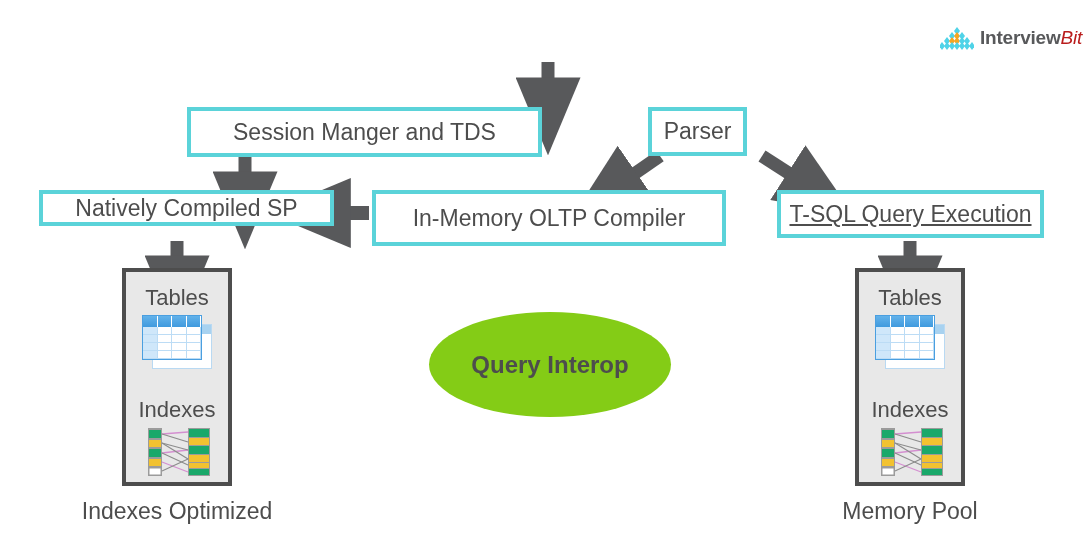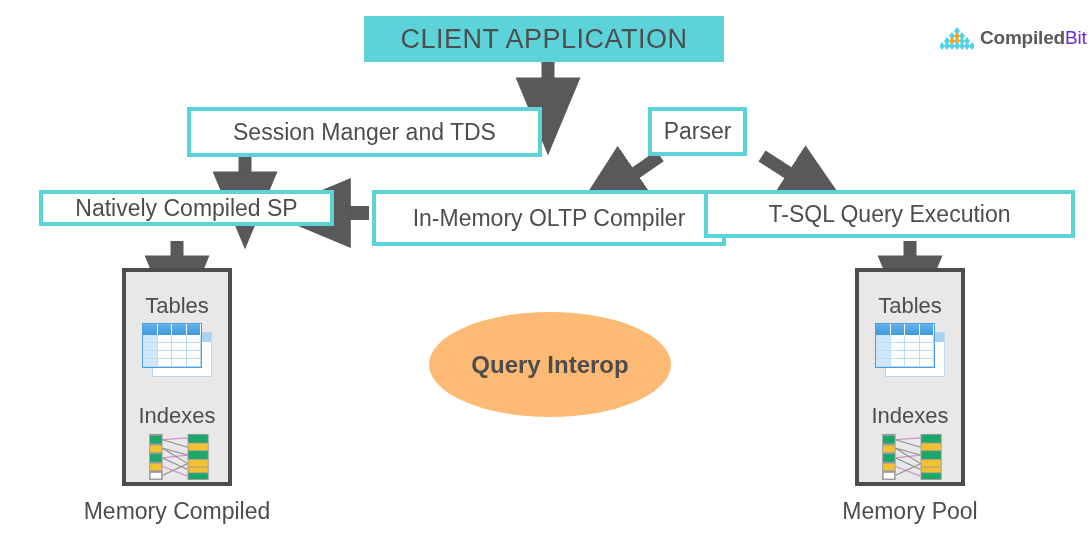--- a/index.html
+++ b/index.html
@@ -31,35 +31,35 @@
     background: #ffffff;
     border: 4px solid #5bd3d9;
     color: #4d4d4d;
     font-size: 23px;
     font-weight: 400;
     white-space: nowrap;
   }
 
   
   .ellipse {
-    background: #fdba74;
+    background: #84cc16;
     border-radius: 50%;
     color: #4d4d4d;
     font-size: 24px;
     font-weight: 700;
   }
 
   
   .store {
     background: #e8e8e8;
     border: 4px solid #4d4d4d;
     flex-direction: column;
     justify-content: flex-start;
     align-items: center;
-    padding-top: 22px;
+    padding-top: 14px;
   }
   .store-label {
     color: #4d4d4d;
     font-size: 22px;
     line-height: 1.1;
     margin-bottom: 4px;
   }
   .store-label.second { margin-top: 28px; }
 
   
@@ -71,21 +71,21 @@
     white-space: nowrap;
   }
 
   
   .arrow-layer { position: absolute; inset: 0; pointer-events: none; }
 
   
   .logo { position: absolute; display: flex; align-items: center; gap: 6px; }
   .logo-text { font-size: 19px; color: #58595b; letter-spacing: -.2px; }
   .logo-text b { font-weight: 700; }
-  .logo-text span.thin { font-weight: 400; color: #6d28d9; }
+  .logo-text span.thin { font-weight: 400; color: #b91c1c; font-style: italic; }
 
   
   .tbl-icon { position: relative; width: 74px; height: 56px; }
   .tbl-back {
     position: absolute; left: 12px; top: 10px;
     width: 60px; height: 45px;
     background: #ffffff; border: 1px solid #b9d9f2;
   }
   .tbl-back .hdr { height: 9px; background: #a8d2f0; }
   .tbl-front {
@@ -163,34 +163,33 @@
         <polygon points="27,11 30,15 27,19 24,15" fill="#4fd3e8"></polygon>
         <polygon points="2,16 5,20 2,24 -1,20" fill="#4fd3e8"></polygon>
         <polygon points="7,16 10,20 7,24 4,20" fill="#4fd3e8"></polygon>
         <polygon points="12,16 15,20 12,24 9,20" fill="#4fd3e8"></polygon>
         <polygon points="17,16 20,20 17,24 14,20" fill="#4fd3e8"></polygon>
         <polygon points="22,16 25,20 22,24 19,20" fill="#4fd3e8"></polygon>
         <polygon points="27,16 30,20 27,24 24,20" fill="#4fd3e8"></polygon>
         <polygon points="32,16 35,20 32,24 29,20" fill="#4fd3e8"></polygon>
       </g>
     </svg>
-    <div class="logo-text"><b>Compiled</b><span class="thin">Bit</span></div>
+    <div class="logo-text"><b>Interview</b><span class="thin">Bit</span></div>
   </div>
 
-  <div class="node banner" style="left:364px; top:16px; width:360px; height:46px;">CLIENT APPLICATION</div>
 
   <div class="node obox" style="left:648px; top:107px; width:99px; height:49px;">Parser</div>
 
   <div class="node obox" style="left:187px; top:107px; width:355px; height:50px;">Session Manger and TDS</div>
 
   <div class="node obox" style="left:39px; top:190px; width:295px; height:36px;">Natively Compiled SP</div>
 
   <div class="node obox" style="left:372px; top:190px; width:354px; height:56px;">In-Memory OLTP Compiler</div>
 
-  <div class="node obox" style="left:704px; top:190px; width:371px; height:48px;">T-SQL Query Execution</div>
+  <div class="node obox" style="left:777px; top:190px; width:267px; height:48px;text-decoration:underline;">T-SQL Query Execution</div>
 
   <div class="node ellipse" style="left:429px; top:312px; width:242px; height:105px;">Query Interop</div>
 
   <div class="node store" style="left:122px; top:268px; width:110px; height:218px;">
 
     <div class="store-label">Tables</div>
 
     <div class="tbl-icon">
       <div class="tbl-back">
           <div class="hdr"></div>
@@ -255,21 +254,21 @@
       <g stroke="#8c8c8c" stroke-width="1.1" fill="none">
         <line x1="24" y1="8" x2="50" y2="16"></line>
         <line x1="24" y1="17" x2="50" y2="24"></line>
         <line x1="24" y1="17" x2="50" y2="33"></line>
         <line x1="24" y1="27" x2="50" y2="39"></line>
         <line x1="24" y1="45" x2="50" y2="33"></line>
       </g>
     </svg>
   </div>
 
-  <div class="caption" style="left:42px; top:498px; width:270px;">Memory Compiled</div>
+  <div class="caption" style="left:42px; top:498px; width:270px;">Indexes Optimized</div>
 
   <div class="node store" style="left:855px; top:268px; width:110px; height:218px;">
 
     <div class="store-label">Tables</div>
 
     <div class="tbl-icon">
       <div class="tbl-back">
           <div class="hdr"></div>
         </div>
       <div class="tbl-front">

